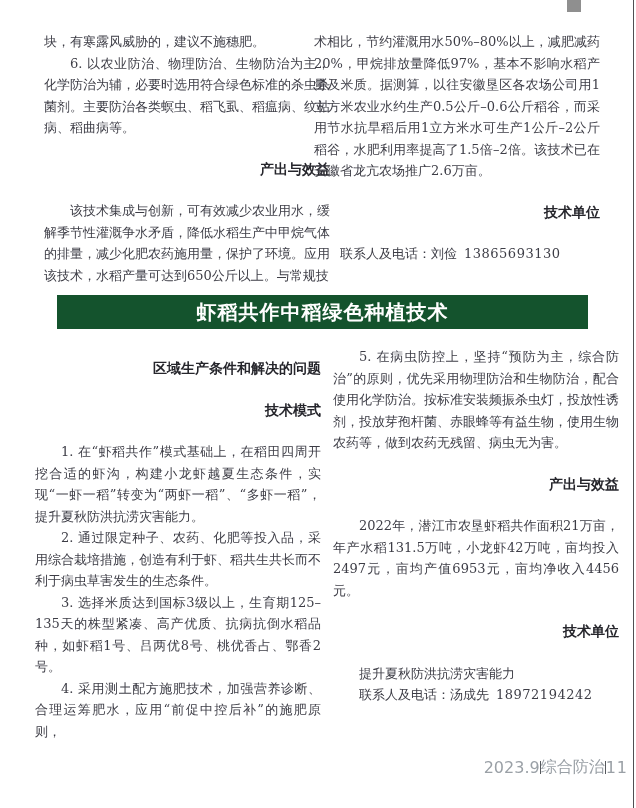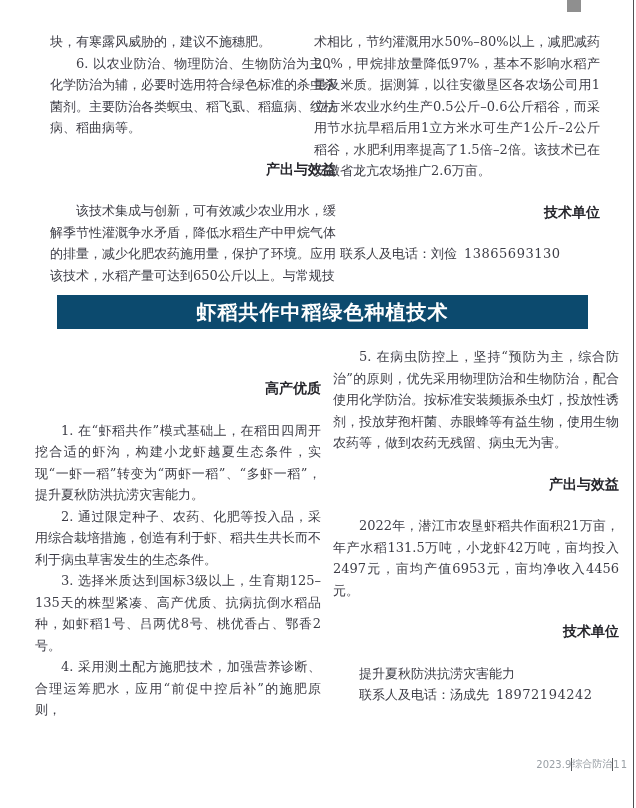--- a/index.html
+++ b/index.html
@@ -15,21 +15,21 @@
   .page-edge-line { position:absolute; left:633px; top:0; width:1px; height:808px; background:#4f4f52; }
   .corner-mark { position:absolute; left:567px; top:0; width:14px; height:12px; background:#8f8f8f; }
 
   .col {
     position:absolute;
     width:286px;
     font-size:13px;
     line-height:21.5px;
     text-align:justify;
   }
-  .col.top-left    { left:50px;  top:31px; }
+  .col.top-left    { left:44px;  top:31px; }
   .col.top-right   { left:314px; top:31px; }
   .col.bottom-left { left:35px;  top:358px; }
   .col.bottom-right{ left:333px; top:346px; }
 
   .para { text-indent:2em; margin:0; }
   .para.cont { text-indent:0; }
 
   .heading {
     font-family:"DejaVu Sans", sans-serif;
     font-weight:bold;
@@ -41,37 +41,37 @@
   }
 
   .unit-line { text-indent:2em; }
   .contact-line { padding-left:26px; text-indent:0; }
   .contact-line .phone { margin-left:7px; letter-spacing:0.5px; }
 
   .title-banner {
     position:absolute;
     left:57px; top:295px;
     width:531px; height:34px;
-    background:#0c4a6e;
+    background:#14532d;
     display:flex; align-items:center; justify-content:center;
   }
   .title-banner .title-text {
     font-family:"DejaVu Sans", sans-serif;
     font-weight:bold;
     font-size:20px;
     color:#ffffff;
     letter-spacing:1px;
     white-space:nowrap;
   }
 
   .footer {
     position:absolute;
     top:757px; right:8px;
     font-family:"DejaVu Sans", sans-serif;
-    font-size:10px;
+    font-size:16px;
     color:#9aa0a6;
     display:flex;
     align-items:center;
     gap:0;
     margin-left:26px;
   }
   .footer .sep { display:inline-block; width:1px; height:13px; background:#55585c; }
   .footer .pagenum { letter-spacing:1px; }
 </style>
 </head>
@@ -93,21 +93,22 @@
     <p class="para cont">术相比，节约灌溉用水50%–80%以上，减肥减药20%，甲烷排放量降低97%，基本不影响水稻产量及米质。据测算，以往安徽垦区各农场公司用1立方米农业水约生产0.5公斤–0.6公斤稻谷，而采用节水抗旱稻后用1立方米水可生产1公斤–2公斤稻谷，水肥利用率提高了1.5倍–2倍。该技术已在安徽省龙亢农场推广2.6万亩。</p>
     <h3 class="heading">技术单位</h3>
     <p class="contact-line"><span>联系人及电话：</span><span>刘俭</span><span class="phone">13865693130</span></p>
   </div>
 
   <div class="title-banner">
     <span class="title-text">虾稻共作中稻绿色种植技术</span>
   </div>
 
   <div class="col bottom-left">
-    <h3 class="heading">高产优质</h3>
+    <h3 class="heading" style="margin-top:0;">区域生产条件和解决的问题</h3>
+    <h3 class="heading">技术模式</h3>
     <p class="para">1. 在“虾稻共作”模式基础上，在稻田四周开挖合适的虾沟，构建小龙虾越夏生态条件，实现“一虾一稻”转变为“两虾一稻”、“多虾一稻”，提升夏秋防洪抗涝灾害能力。</p>
     <p class="para">2. 通过限定种子、农药、化肥等投入品，采用综合栽培措施，创造有利于虾、稻共生共长而不利于病虫草害发生的生态条件。</p>
     <p class="para">3. 选择米质达到国标3级以上，生育期125–135天的株型紧凑、高产优质、抗病抗倒水稻品种，如虾稻1号、吕两优8号、桃优香占、鄂香2号。</p>
     <p class="para">4. 采用测土配方施肥技术，加强营养诊断、合理运筹肥水，应用“前促中控后补”的施肥原则，</p>
   </div>
 
   <div class="col bottom-right">
     <p class="para">5. 在病虫防控上，坚持“预防为主，综合防治”的原则，优先采用物理防治和生物防治，配合使用化学防治。按标准安装频振杀虫灯，投放性诱剂，投放芽孢杆菌、赤眼蜂等有益生物，使用生物农药等，做到农药无残留、病虫无为害。</p>
     <h3 class="heading">产出与效益</h3>
     <p class="para">2022年，潜江市农垦虾稻共作面积21万亩，年产水稻131.5万吨，小龙虾42万吨，亩均投入2497元，亩均产值6953元，亩均净收入4456元。</p>

